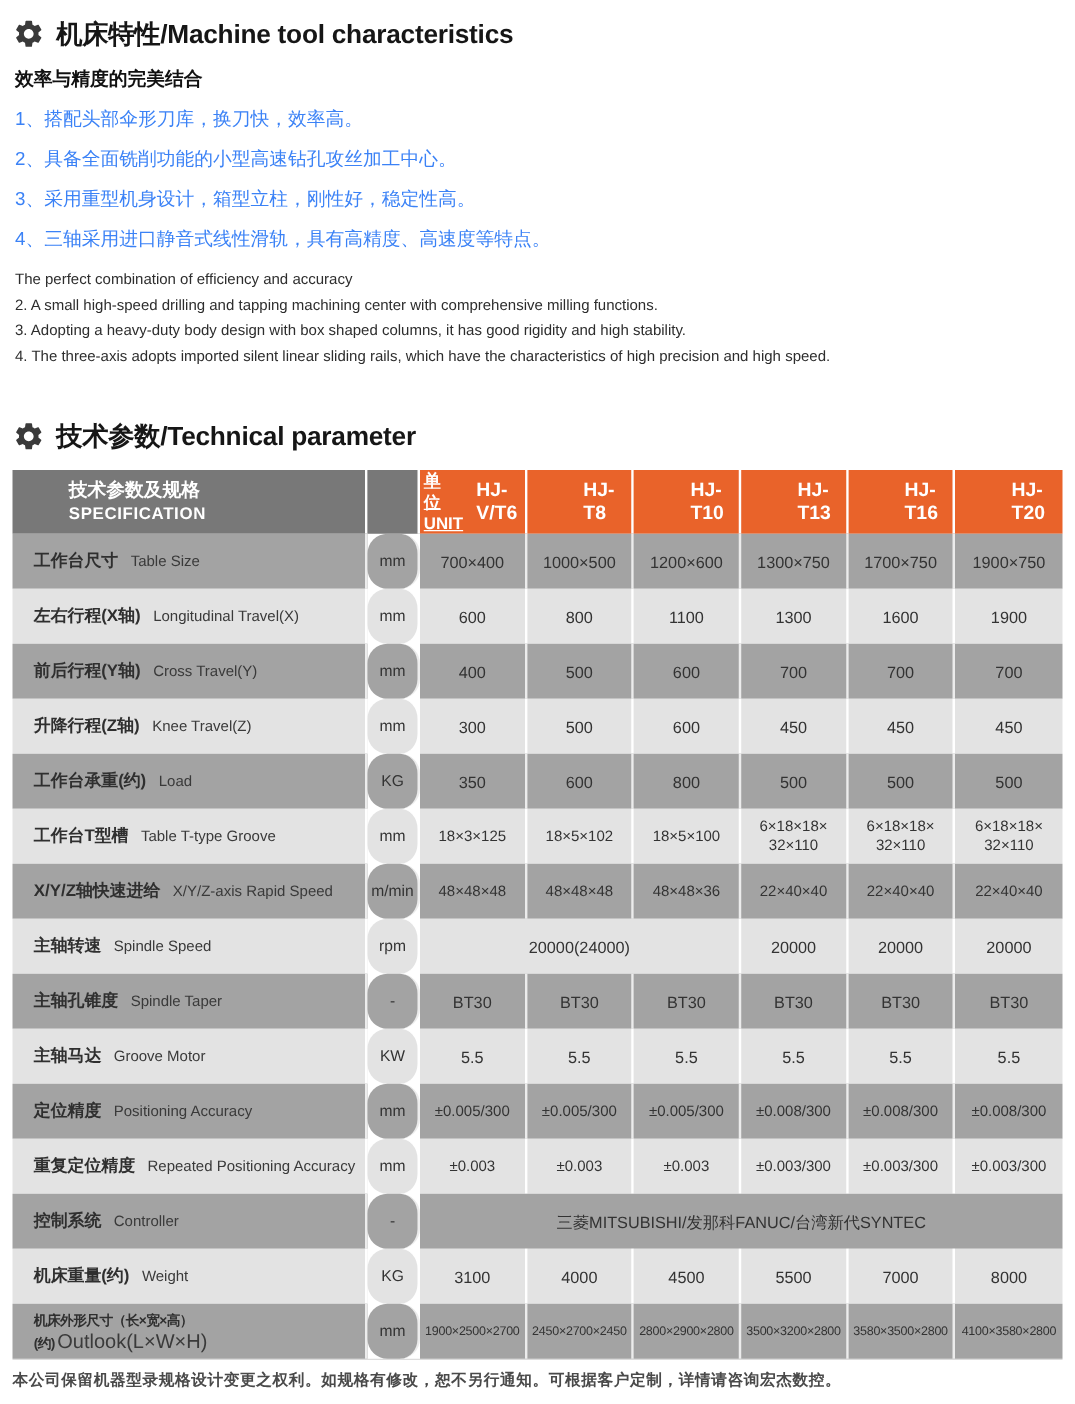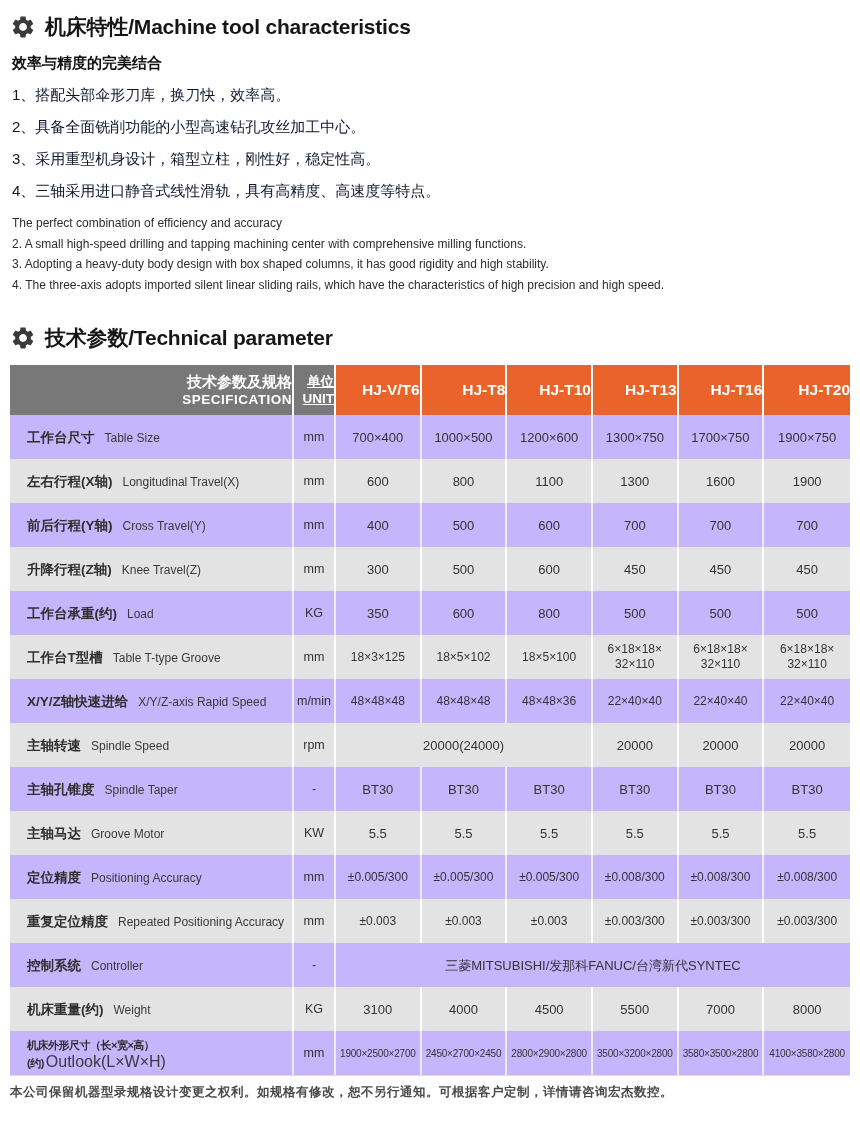--- a/index.html
+++ b/index.html
@@ -12,55 +12,55 @@
   .page { width:860px; height:1060px; padding:13px 10px 0 10px; }
 
   
   .sec-head { display:flex; align-items:center; gap:9px; }
   .sec-head .gear { width:26px; height:26px; flex:0 0 auto; }
   .sec-head h1 { font-size:21px; font-weight:800; letter-spacing:-0.2px; color:#161616; }
 
   .subtitle { margin:13px 0 0 2px; font-size:15px; font-weight:700; color:#111; }
 
   .cn-list { margin-top:6px; }
-  .cn-list .li { margin-top:13px; font-size:15px; font-weight:500; color:#0f172a; margin-left:2px; }
+  .cn-list .li { margin-top:13px; font-size:15px; font-weight:500; color:#3b82f6; margin-left:2px; }
 
   .en-block { margin-top:12px; margin-left:2px; }
   .en-block .line { font-size:12px; color:#2d2d2d; line-height:20.5px; }
 
-  .sec2 { margin-top:29px; }
+  .sec2 { margin-top:40px; }
 
   
   table.spec-table {
     width:840px; table-layout:fixed; border-collapse:separate; border-spacing:0;
     margin-top:13px; border-bottom:1px solid #dcdcdc;
   }
   .spec-table th, .spec-table td { border-right:2px solid #fff; }
   .spec-table th:last-child, .spec-table td:last-child { border-right:none; }
 
   .spec-table thead tr { height:50px; }
-  .spec-table thead th { vertical-align:middle; text-align:right; color:#fff; }
+  .spec-table thead th { vertical-align:middle; text-align:left; color:#fff;padding-left:45px; }
   th.h-spec, th.h-unit { background:var(--header-gray,#787878); }
   th.h-model { background:var(--accent,#E9632A); font-size:15.5px; font-weight:700; }
   th.h-spec .l1 { font-size:15px; font-weight:700; display:block; line-height:18px; }
   th.h-spec .l2 { font-size:13.5px; font-weight:700; display:block; line-height:17px; letter-spacing:0.5px; }
   th.h-unit .l1, th.h-unit .l2 { display:block; font-size:13.5px; font-weight:700; line-height:17px;text-decoration:underline; }
 
   .spec-table tbody tr { height:44px; }
   .spec-table tbody tr.shade td { background:var(--row-shade,#e3e3e3); }
-  .spec-table tbody tr.plain td { background:#c4b5fd; border-right-color:#ececec; }
+  .spec-table tbody tr.plain td { background:#a3a3a3; border-right-color:#ececec; }
   .spec-table tbody tr.plain td:last-child { border-right:none; }
 
   td.spec { text-align:left; vertical-align:middle; padding-left:17px; }
   td.spec .cn { font-size:13.5px; font-weight:600; color:#2f2f2f; }
   td.spec .en { font-size:12px; font-weight:400; color:#3a3a3a; margin-left:10px; }
   tr.tight td.spec .cn { font-size:11px; letter-spacing:-0.5px; }
   tr.tight td.spec .en { font-size:16px; margin-left:2px; }
 
-  td.unit { text-align:center; vertical-align:middle; font-size:12.5px; color:#333; }
+  td.unit { text-align:center; vertical-align:middle; font-size:12.5px; color:#333;border-radius:16px; }
   td.val  { text-align:center; vertical-align:middle; font-size:13px; color:#333;
             white-space:pre-line; line-height:15px; padding:0 2px; }
   tr.md td.val { font-size:12px; }
   tr.xs td.val { font-size:10px; letter-spacing:-0.2px; }
 
   
   .footer { margin-top:8px; }
   .footer .cn { font-size:12.5px; font-weight:700; color:#4a4a4a; letter-spacing:0.5px; }
 </style>
 </head>

